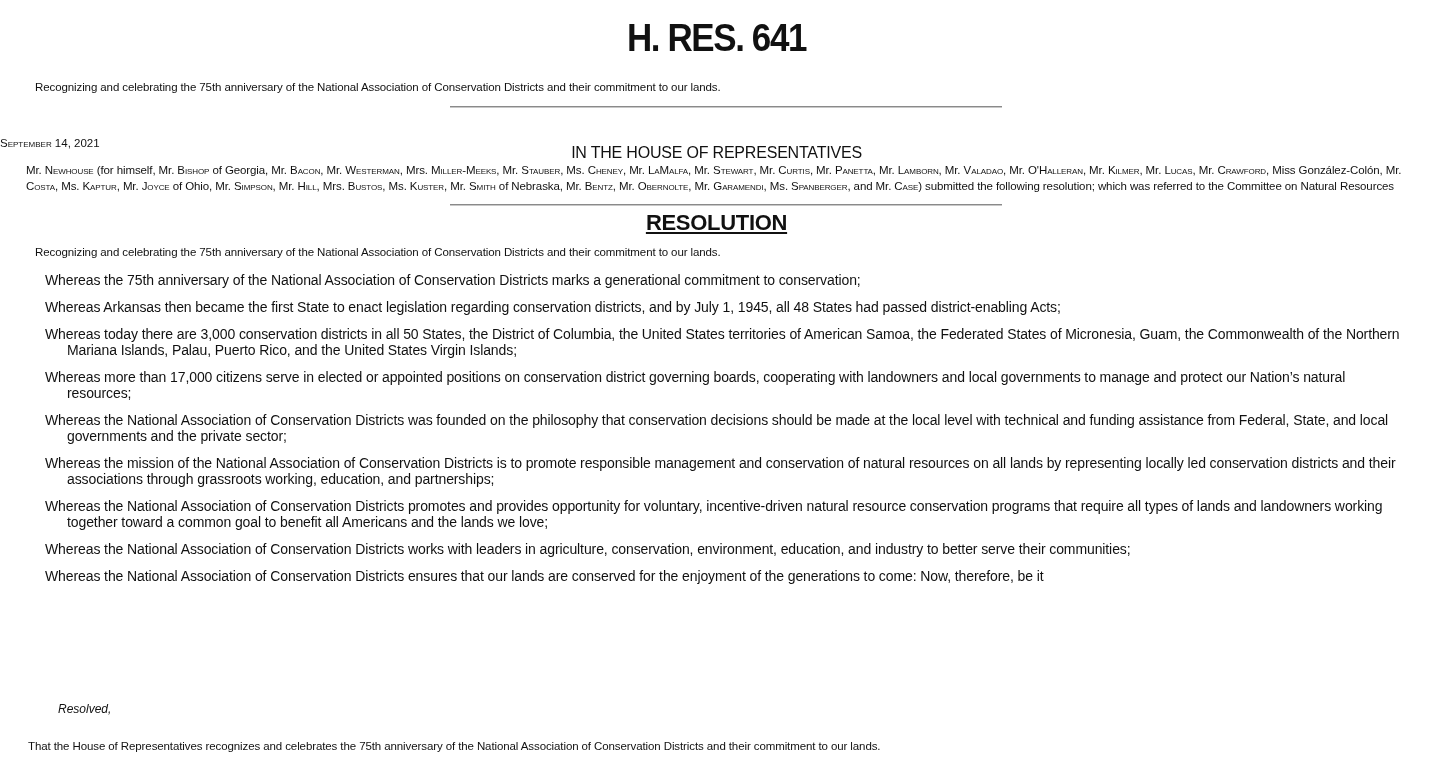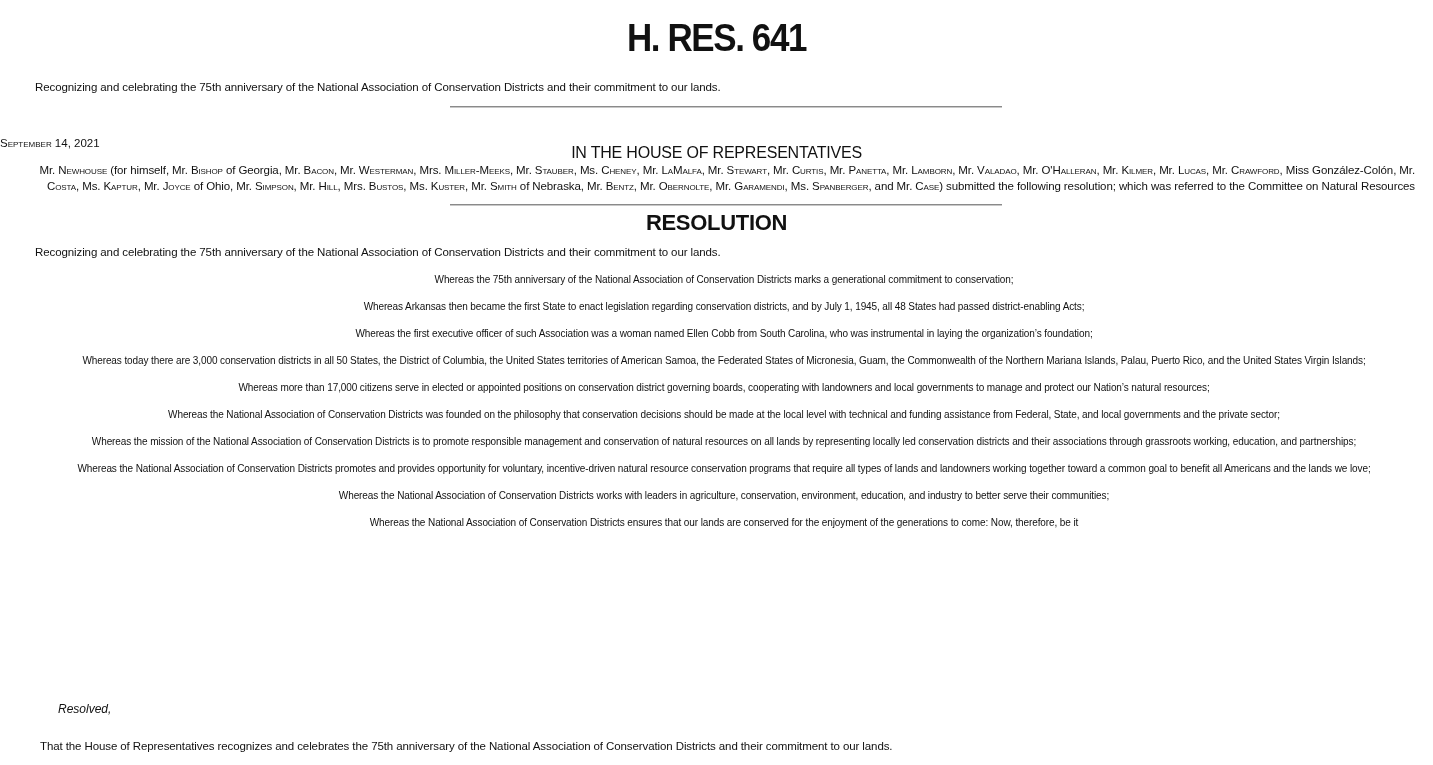--- a/index.html
+++ b/index.html
@@ -58,68 +58,68 @@
     font-size: 11.5px;
     font-variant: small-caps;
   }
   .action {
     position: absolute;
     left: 26px;
     right: 18px;
     top: 162px;
     font-size: 11.5px;
     line-height: 16px;
-    text-align: right;
+    text-align: left;
     letter-spacing: -0.1px;
   }
   .sc { font-variant: small-caps; }
   .legis-type {
     position: absolute;
     left: 0; right: 0;
     top: 210px;
     text-align: center;
     font-size: 22px;
     font-weight: bold;
     letter-spacing: -0.3px;
+    text-decoration: underline;
   }
   .official-title-2 {
     position: absolute;
     left: 35px;
     top: 246px;
     font-size: 11.5px;
     letter-spacing: -0.1px;
   }
   .whereas-list {
     position: absolute;
     left: 45px;
     right: 30px;
     top: 272px;
     margin: 0;
     padding: 0;
     list-style: none;
   }
   .whereas {
-    font-size: 10px;
+    font-size: 14px;
     line-height: 16px;
     padding-left: 22px;
     text-indent: -22px;
     margin: 0 0 11px 0;
     letter-spacing: -0.1px;
-    text-align: center;
   }
   .resolved {
     position: absolute;
     left: 58px;
     top: 702px;
     font-size: 12px;
     font-style: italic;
   }
   .resolution-text {
     position: absolute;
-    left: 40px;
+    left: 28px;
     top: 740px;
     font-size: 11.5px;
     letter-spacing: -0.1px;
   }
 </style>
 </head>
 <body>
 
 <h1 class="title">H. RES. 641</h1>
 
@@ -134,21 +134,20 @@
 
 <div class="rule r2"></div>
 
 <div class="legis-type">RESOLUTION</div>
 
 <p class="official-title-2" style="margin:0;">Recognizing and celebrating the 75th anniversary of the National Association of Conservation Districts and their commitment to our lands.</p>
 
 <ul class="whereas-list" id="whereas-list">
     <li class="whereas">Whereas the 75th anniversary of the National Association of Conservation Districts marks a generational commitment to conservation;</li>
     <li class="whereas">Whereas Arkansas then became the first State to enact legislation regarding conservation districts, and by July 1, 1945, all 48 States had passed district-enabling Acts;</li>
-    <li class="whereas">Whereas the first executive officer of such Association was a woman named Ellen Cobb from South Carolina, who was instrumental in laying the organization’s foundation;</li>
     <li class="whereas">Whereas today there are 3,000 conservation districts in all 50 States, the District of Columbia, the United States territories of American Samoa, the Federated States of Micronesia, Guam, the Commonwealth of the Northern Mariana Islands, Palau, Puerto Rico, and the United States Virgin Islands;</li>
     <li class="whereas">Whereas more than 17,000 citizens serve in elected or appointed positions on conservation district governing boards, cooperating with landowners and local governments to manage and protect our Nation’s natural resources;</li>
     <li class="whereas">Whereas the National Association of Conservation Districts was founded on the philosophy that conservation decisions should be made at the local level with technical and funding assistance from Federal, State, and local governments and the private sector;</li>
     <li class="whereas">Whereas the mission of the National Association of Conservation Districts is to promote responsible management and conservation of natural resources on all lands by representing locally led conservation districts and their associations through grassroots working, education, and partnerships;</li>
     <li class="whereas">Whereas the National Association of Conservation Districts promotes and provides opportunity for voluntary, incentive-driven natural resource conservation programs that require all types of lands and landowners working together toward a common goal to benefit all Americans and the lands we love;</li>
     <li class="whereas">Whereas the National Association of Conservation Districts works with leaders in agriculture, conservation, environment, education, and industry to better serve their communities;</li>
     <li class="whereas">Whereas the National Association of Conservation Districts ensures that our lands are conserved for the enjoyment of the generations to come: Now, therefore, be it</li>
   </ul>
 
 <div class="resolved">Resolved,</div>

